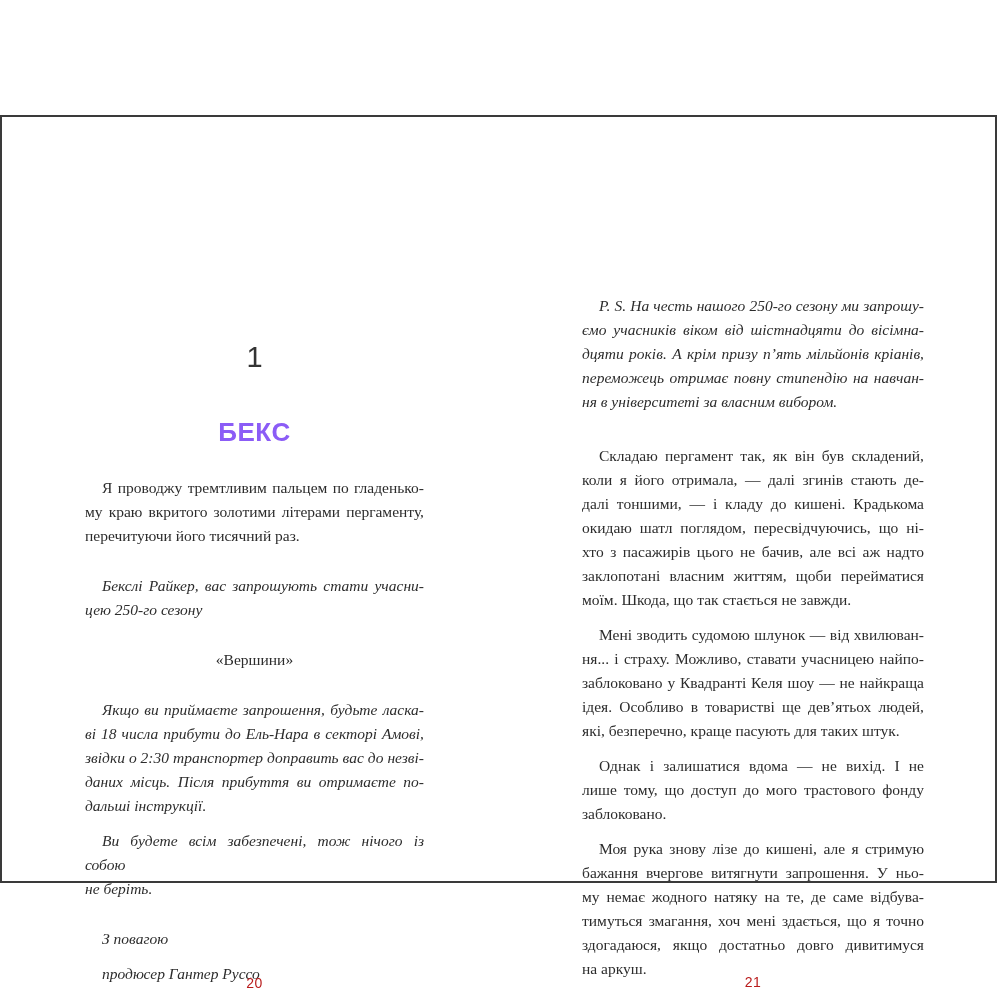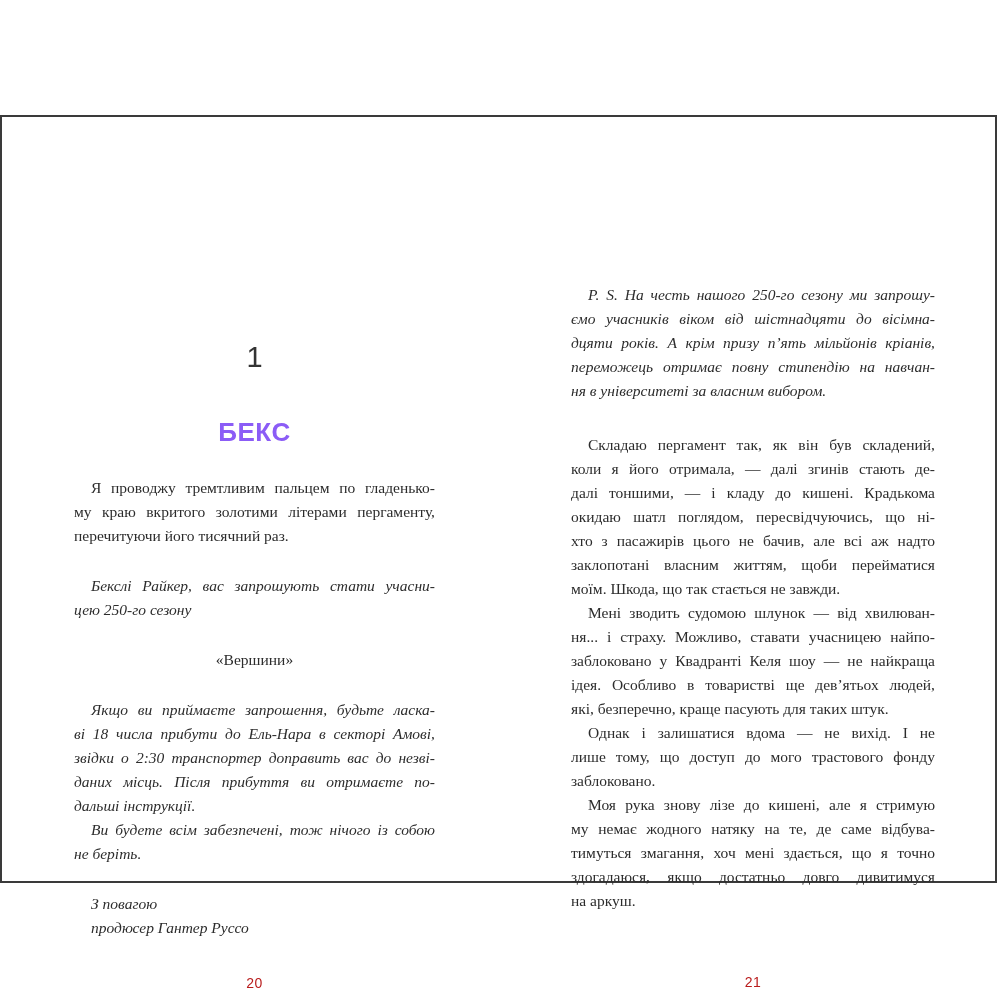--- a/index.html
+++ b/index.html
@@ -44,21 +44,21 @@
     color:#8b5cf6;
     margin-top:47px;
   }
   .page-body {
     font-size:15.5px;
     line-height:24px;
     color:#2c2c2c;
   }
   .left-col .page-body { margin-top:30px; }
 
-  .para { margin:0; }
+  .para { margin:11px; }
   .para.gap { margin-top:26px; }
   .right-col .para.gap { margin-top:30px; }
   .para.italic { font-style:italic; }
 
   .line { text-align:justify; text-align-last:justify; }
   .line.last { text-align-last:auto;font-family:Liberation Serif, serif; }
   .line.indent { text-indent:17px; }
   .para.italic-center .line { text-align:right; text-align-last:center; text-indent:0; }
 
   .pagenum {
@@ -139,20 +139,21 @@
           <div class="line">ідея. Особливо в товаристві ще дев’ятьох людей,</div>
           <div class="line last">які, безперечно, краще пасують для таких штук.</div>
         </div>
         <div class="para roman">
           <div class="line indent">Однак і залишатися вдома — не вихід. І не</div>
           <div class="line">лише тому, що доступ до мого трастового фонду</div>
           <div class="line last">заблоковано.</div>
         </div>
         <div class="para roman">
           <div class="line indent">Моя рука знову лізе до кишені, але я стримую</div>
+          <div class="line">бажання вчергове витягнути запрошення. У ньо-</div>
           <div class="line">му немає жодного натяку на те, де саме відбува-</div>
           <div class="line">тимуться змагання, хоч мені здається, що я точно</div>
           <div class="line">здогадаюся, якщо достатньо довго дивитимуся</div>
           <div class="line last">на аркуш.</div>
         </div>
       </div>
   </div>
 
   <div class="pagenum left">20</div>
   <div class="pagenum right">21</div>

